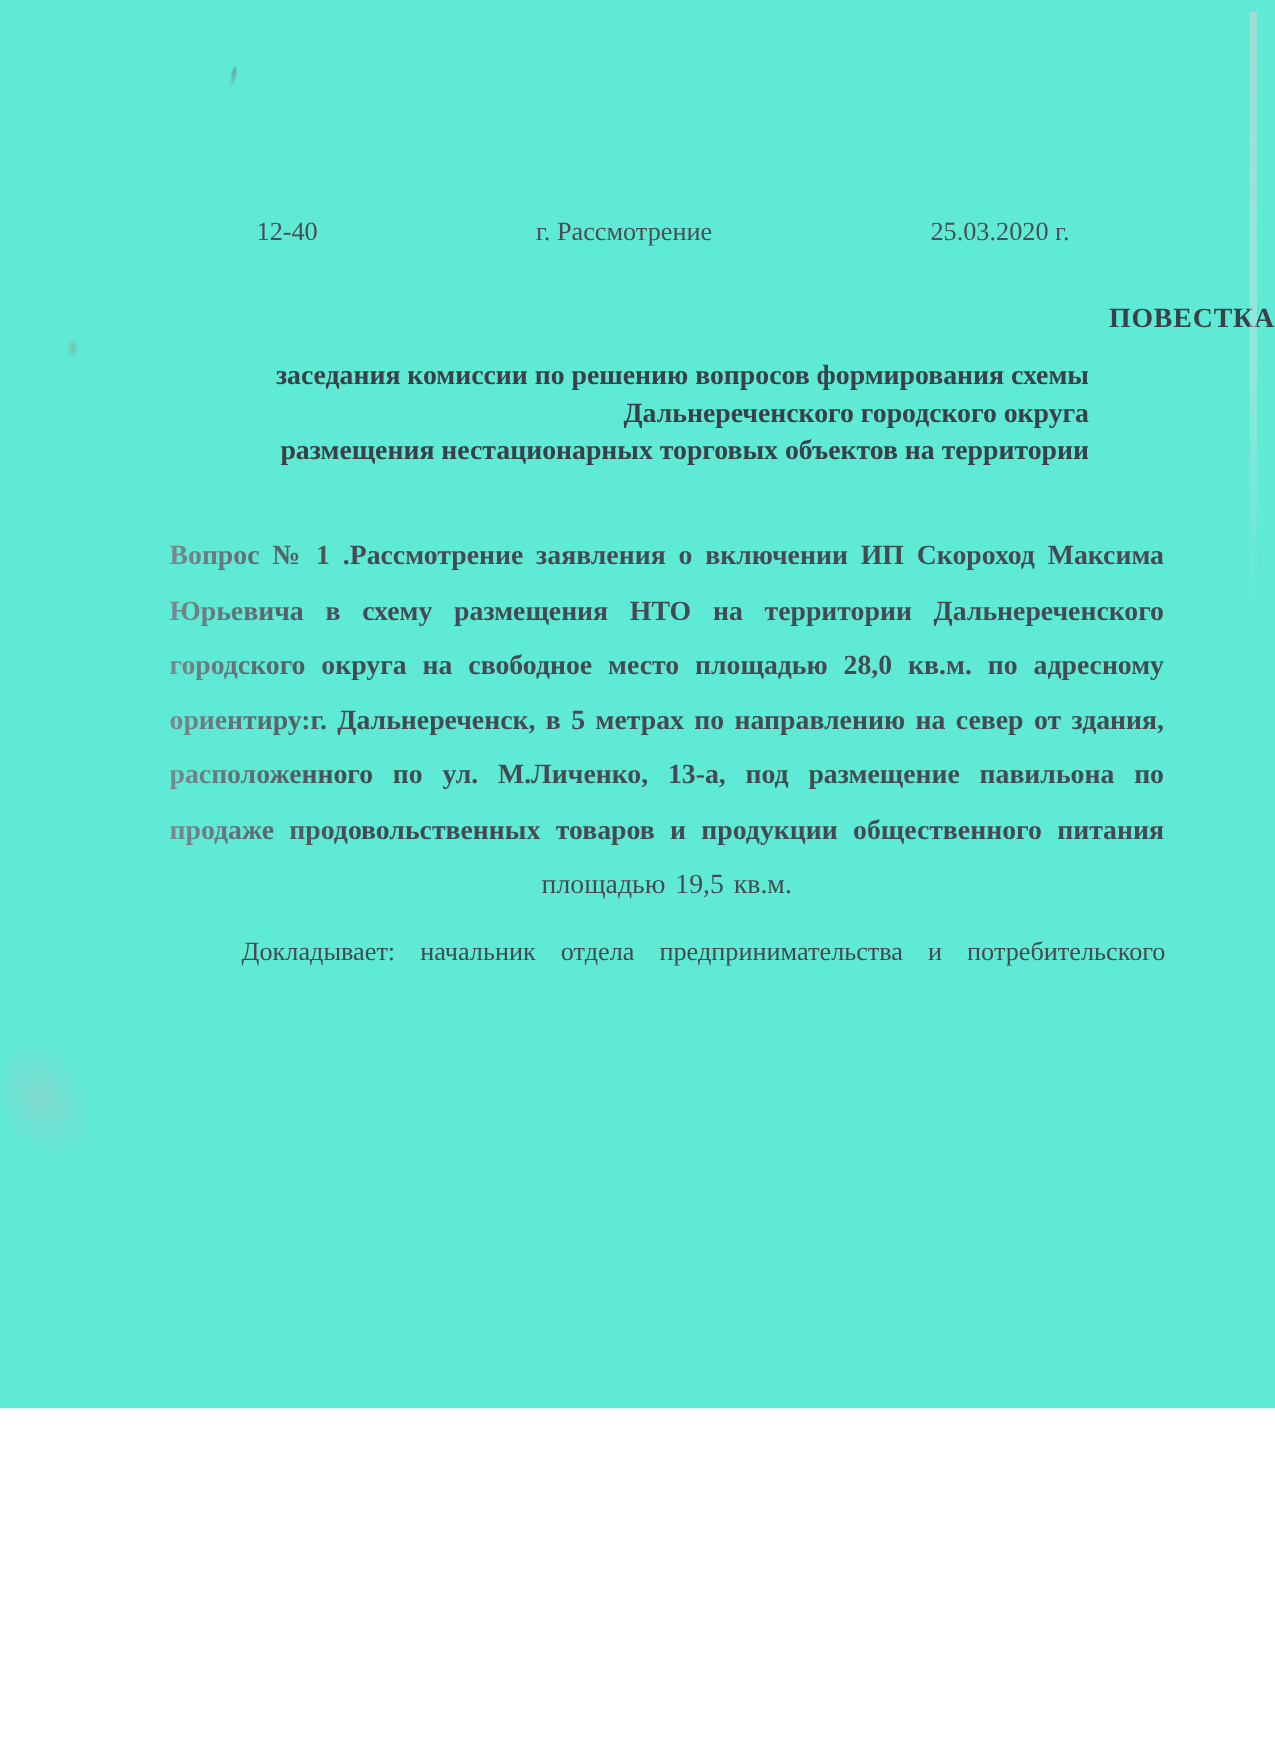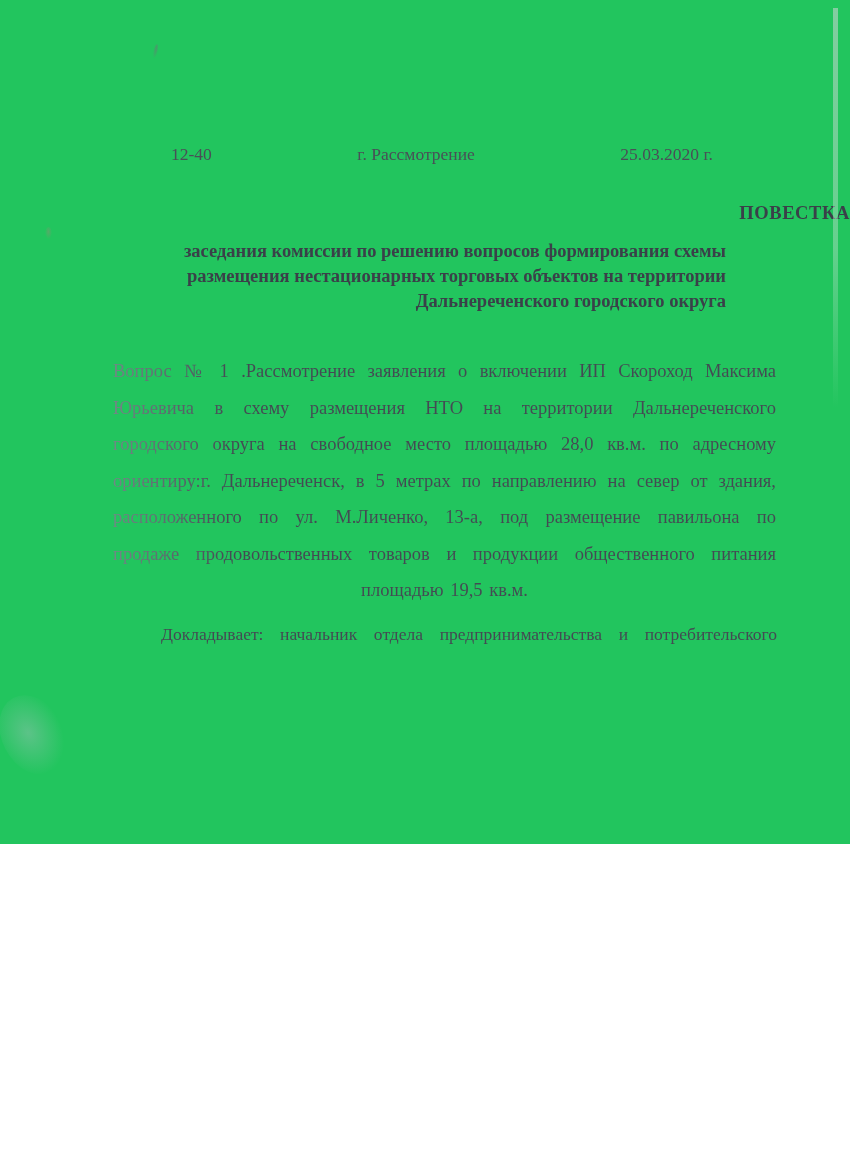--- a/index.html
+++ b/index.html
@@ -3,22 +3,22 @@
 <meta charset="utf-8">
 <style>
   html, body {
     margin: 0;
     padding: 0;
     background: #ffffff;
   }
   .page {
     position: relative;
     width: 850px;
-    height: 844px;
-    background: #22c55e;
+    height: 939px;
+    background: #5eead4;
     overflow: hidden;
     font-family: "Liberation Serif", "DejaVu Serif", serif;
     color: #3f454d;
   }
 
   
   .header-row {
     position: absolute;
     top: 144px;
     left: 113px;
@@ -64,20 +64,21 @@
     left: 113px;
     width: 663px;
     font-size: 18.5px;
     line-height: 36.5px;
     word-spacing: 2px;
     color: #444a53;
   }
   .line-justify {
     text-align: justify;
     text-align-last: justify;
+    font-weight: bold;
   }
   .line-left {
     text-align: center;
   }
   
   .question .fadeleft,
   .speaker .fadeleft {
     background: linear-gradient(90deg, rgba(122,128,138,0.92) 0%, #444a53 18%);
     -webkit-background-clip: text;
     background-clip: text;
@@ -147,22 +148,22 @@
   <div class="header-row">
     <span>12-40</span>
     <span>г. Рассмотрение</span>
     <span>25.03.2020 г.</span>
   </div>
 
   <div class="doc-title">ПОВЕСТКА</div>
 
   <div class="doc-subtitle">
     <div>заседания комиссии по решению вопросов формирования схемы</div>
+    <div>Дальнереченского городского округа</div>
     <div>размещения нестационарных  торговых объектов на территории</div>
-    <div>Дальнереченского городского округа</div>
   </div>
 
   <div class="question">
     <div class="line-justify fadeleft">Вопрос № 1 .Рассмотрение заявления о включении ИП Скороход Максима</div>
     <div class="line-justify fadeleft">Юрьевича в схему размещения НТО на территории Дальнереченского</div>
     <div class="line-justify fadeleft">городского округа на  свободное место площадью 28,0 кв.м. по адресному</div>
     <div class="line-justify fadeleft">ориентиру:г. Дальнереченск, в 5 метрах по  направлению на север от здания,</div>
     <div class="line-justify fadeleft">расположенного по ул. М.Личенко, 13-а,  под размещение павильона по</div>
     <div class="line-justify fadeleft">продаже продовольственных товаров и продукции общественного питания</div>
     <div class="line-left fadeleft">площадью 19,5 кв.м.</div>

